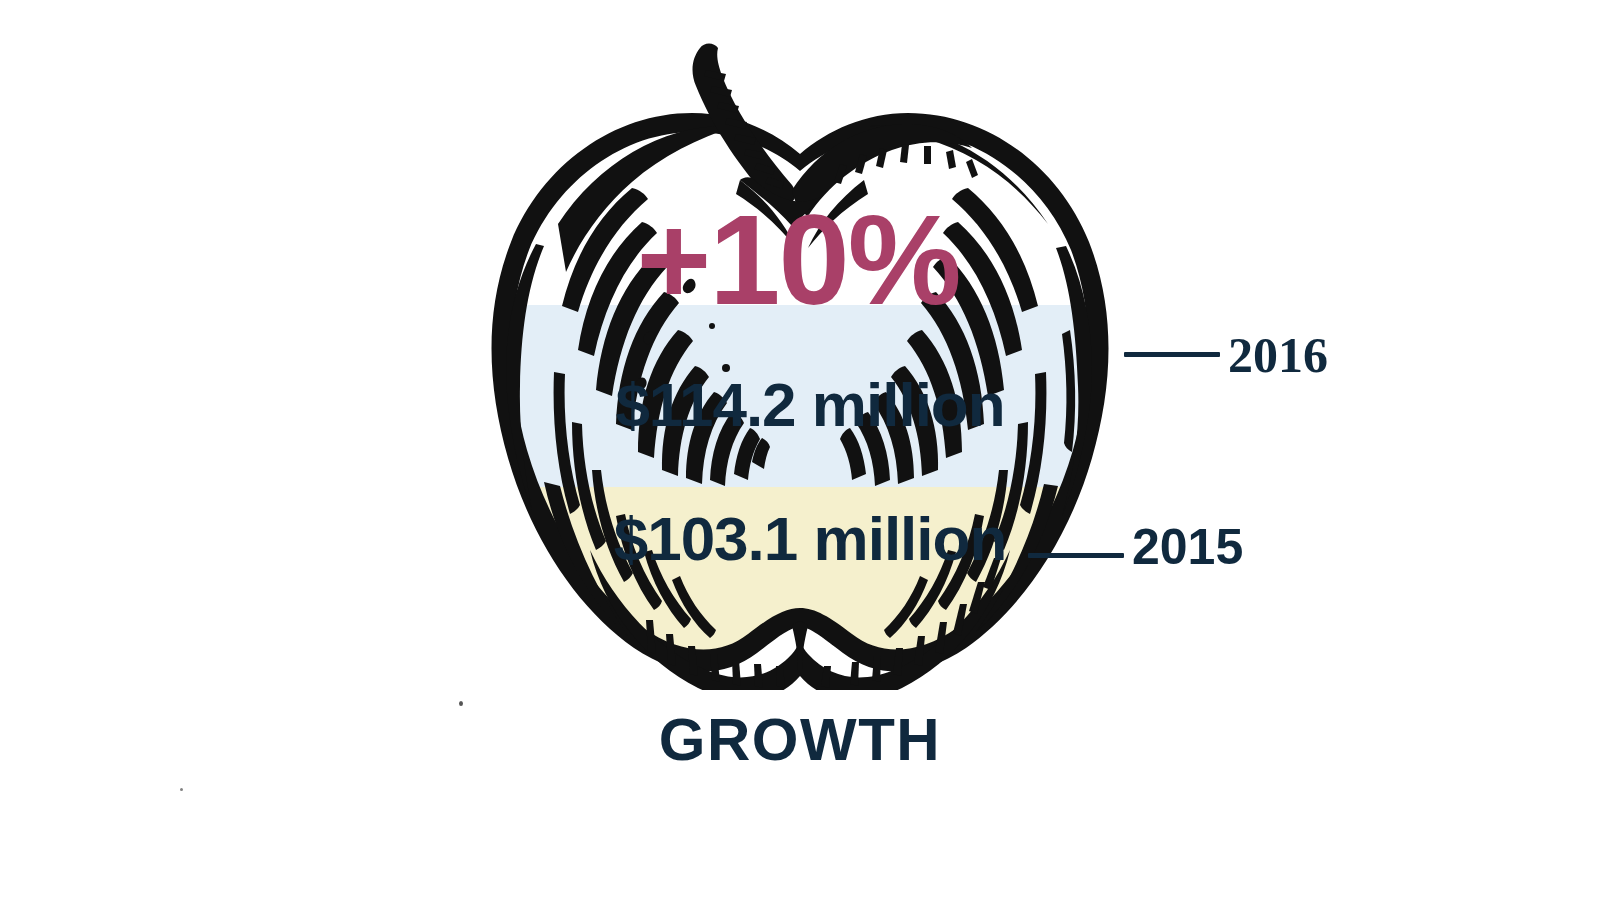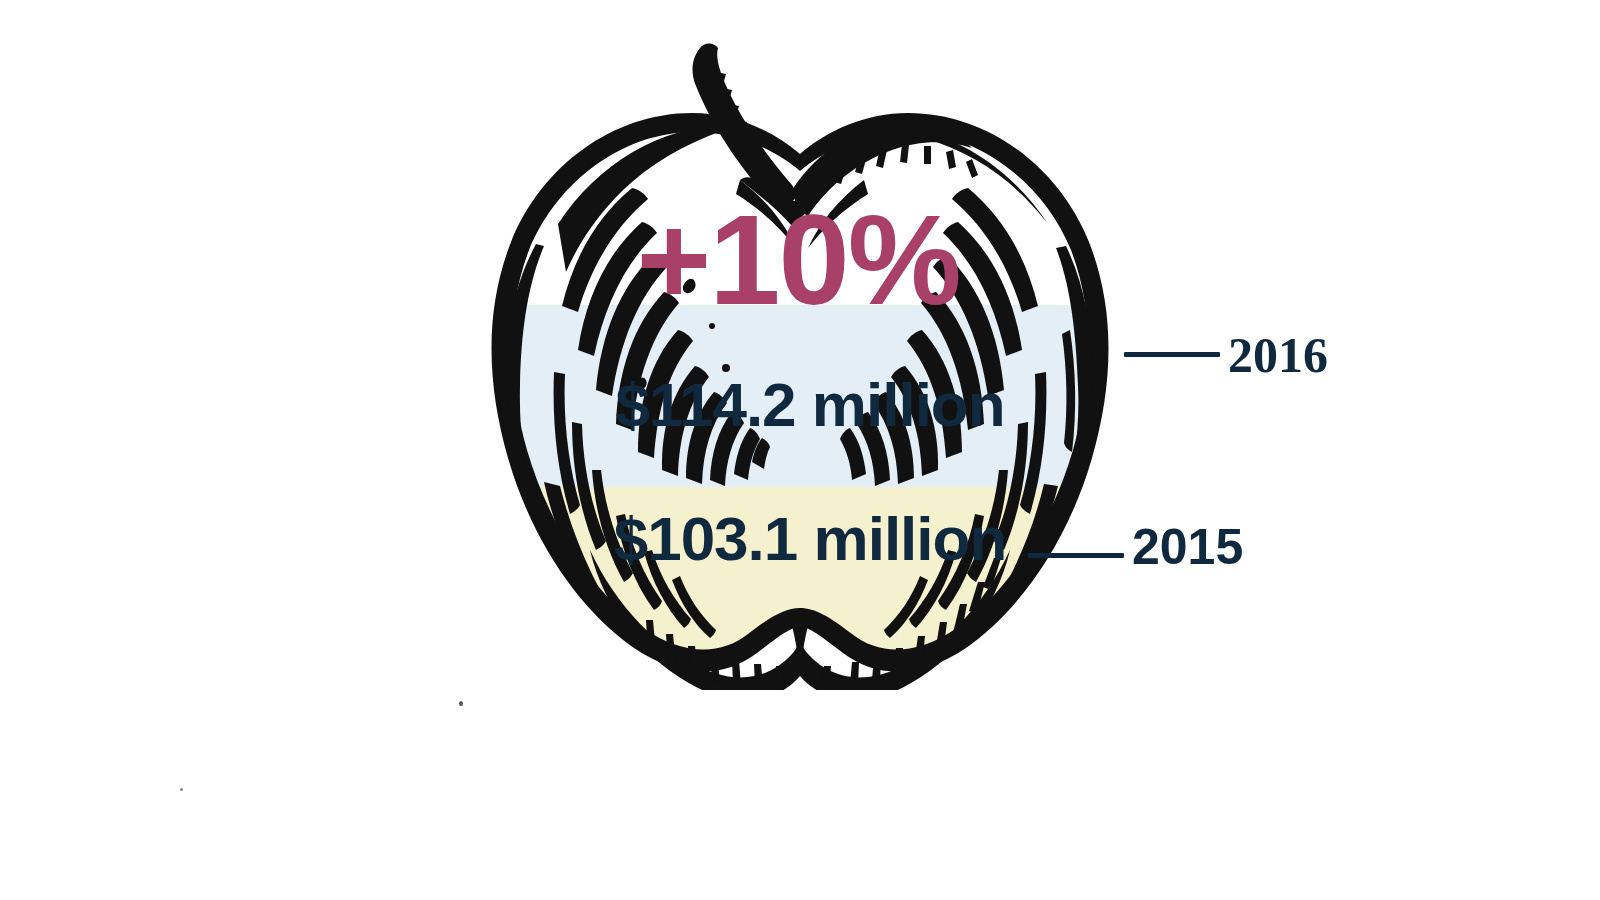--- a/index.html
+++ b/index.html
@@ -371,20 +371,21 @@
     </svg>
   </div>
 
   <div class="txt" id="growth-percent">+10%</div>
 
   <div class="txt" id="value-2016">$114.2 million</div>
 
   <div class="txt" id="value-2015">$103.1 million</div>
 
   <div class="txt" id="caption">
+    <span class="caption-line">GROWTH</span>
   </div>
 
   <div class="callout-line" id="callout-line-2016"></div>
   <div class="callout-label" id="callout-label-2016">2016</div>
 
   <div class="callout-line" id="callout-line-2015"></div>
   <div class="callout-label" id="callout-label-2015">2015</div>
 
   <div class="speck" id="speck-a"></div>
   <div class="speck" id="speck-b"></div>

